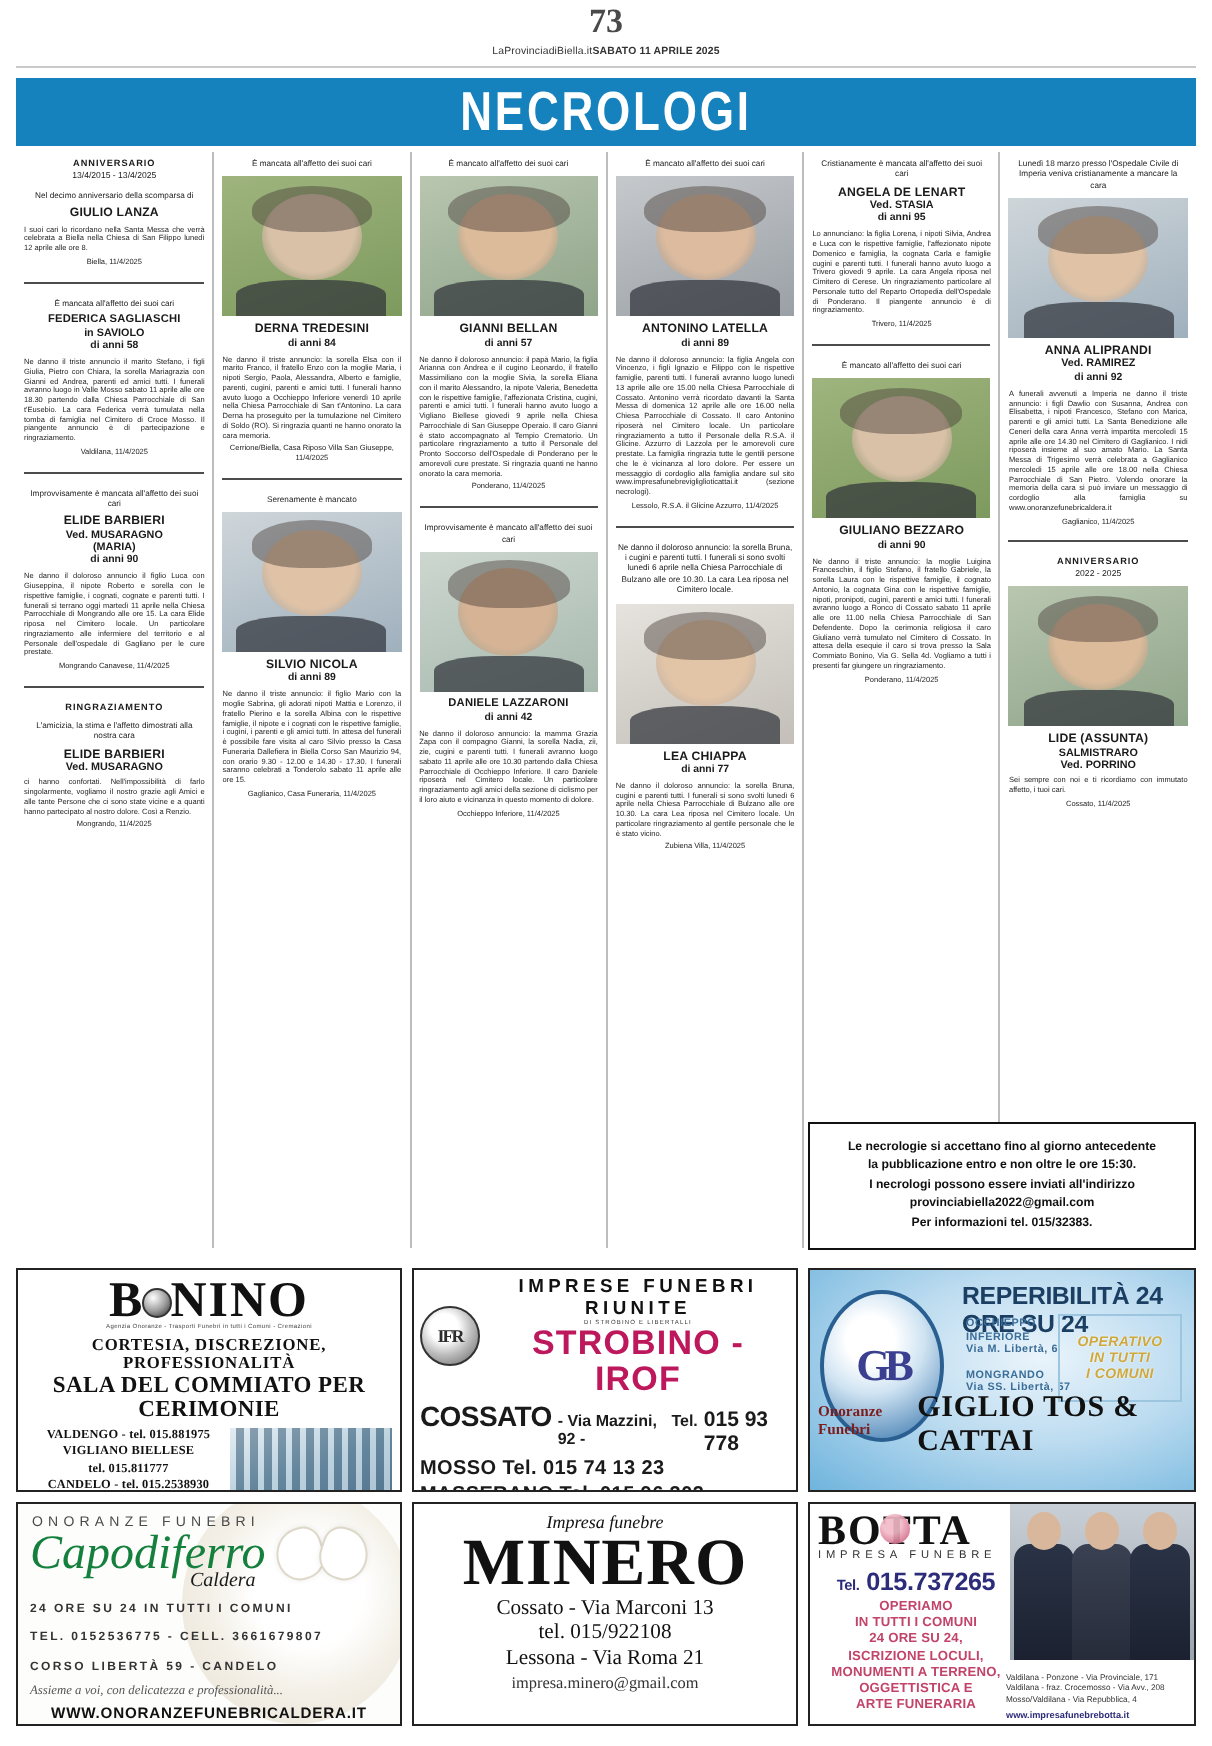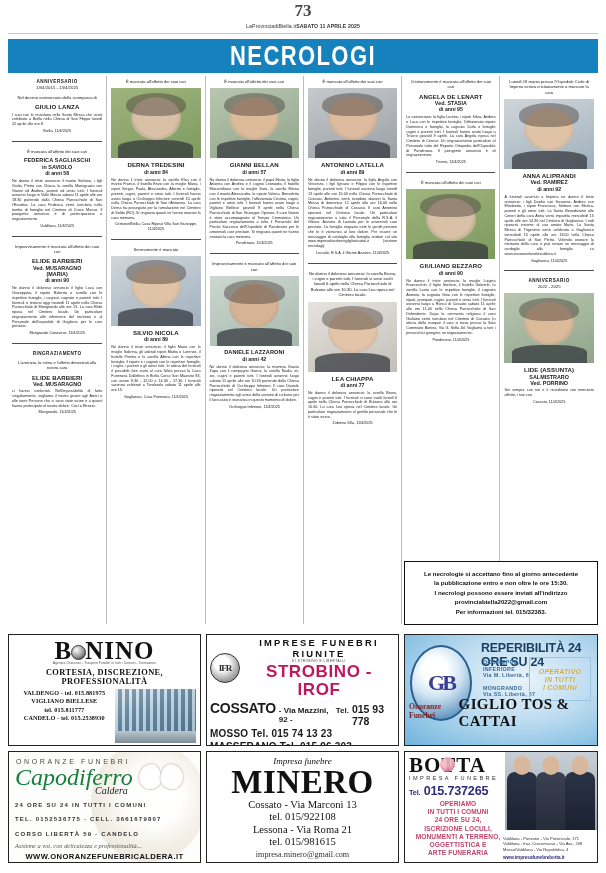--- a/index.html
+++ b/index.html
@@ -183,21 +183,21 @@
   .min .e { font-family:"Liberation Serif", serif; font-size:8.2px; color:#333; margin-top:1px;}
 
   
   .bot { position:relative; height:100%; background:#fff; overflow:hidden;}
   .bot .left { position:absolute; left:0; top:0; width:104px; height:100%; padding:3px 2px 0 4px;}
   .bot .bn { font-family:"Liberation Serif", serif; font-size:21px; font-weight:700;
      letter-spacing:1px; color:#111; line-height:21px; position:relative;}
   .bot .bn .dot { position:absolute; left:31px; top:2px; width:15px; height:15px; border-radius:50%;
      background:radial-gradient(circle at 40% 35%, #f2b8c6 0 35%, #c2446a 100%); opacity:.9;}
   .bot .bs { font-size:5.6px; letter-spacing:2.4px; color:#333; margin-top:-1px;}
-  .bot .tel { font-size:12.6px; font-weight:700; color:#2c2c7a; margin-top:3px; letter-spacing:-.2px;}
+  .bot .tel { font-size:12.6px; font-weight:700; color:#2c2c7a; margin-top:3px; letter-spacing:-.2px;text-align:center;}
   .bot .tel small { font-size:7.4px; font-weight:700; }
   .bot .list { font-size:6.6px; font-weight:700; color:#c2446a; line-height:8.2px;
      text-align:center; margin-top:2px; letter-spacing:.1px;}
   .bot .people { position:absolute; right:0; top:0; width:92px; height:78px;
      background:linear-gradient(#c9cfd6,#9aa4ae); overflow:hidden;}
   .bot .people .p { position:absolute; bottom:0; width:30px; height:58px;
      background:linear-gradient(#2a3346,#1b2130); border-radius:8px 8px 0 0;}
   .bot .people .p::before{content:"";position:absolute;left:50%;top:-16px;transform:translateX(-50%);
      width:17px;height:19px;border-radius:50%;background:#d9b79c;}
   .bot .people .p1{left:2px;} .bot .people .p2{left:31px;background:linear-gradient(#3a4152,#262c3a);}
@@ -418,20 +418,21 @@
     </div>
 
   <div class="ads">
     <div class="adrow">
 
       <div class="ad ad-a">
         <div class="bonino">
           <div class="logo"><span>B</span><span class="globe"></span><span>NINO</span></div>
           <div class="tiny">Agenzia Onoranze - Trasporti Funebri in tutti i Comuni - Cremazioni</div>
           <div class="l1">CORTESIA, DISCREZIONE, PROFESSIONALITÀ</div>
+          <div class="l2">SALA DEL COMMIATO PER CERIMONIE</div>
           <div class="cols2">
             <div class="contacts" id="bonino-contacts">
                 <div>VALDENGO - tel. 015.881975</div>
                 <div>VIGLIANO BIELLESE</div>
                 <div>tel. 015.811777</div>
                 <div>CANDELO - tel. 015.2538930</div>
               </div>
             <div class="bldg"></div>
           </div>
         </div>
@@ -507,21 +508,20 @@
         </div>
       </div>
 
       <div class="ad ad-b">
         <div class="min">
           <div class="k">Impresa funebre</div>
           <div class="n">MINERO</div>
           <div class="a">Cossato - Via Marconi 13</div>
           <div class="a">tel. 015/922108</div>
           <div class="a">Lessona - Via Roma 21</div>
-          <div class="a">tel. 015/981615</div>
           <div class="e">impresa.minero@gmail.com</div>
         </div>
       </div>
 
       <div class="ad ad-c">
         <div class="bot">
           <div class="left">
             <div class="bn"><span class="dot"></span><span>BOTTA</span></div>
             <div class="bs">IMPRESA FUNEBRE</div>
             <div class="tel"><small>Tel.</small> <span>015.737265</span></div>

